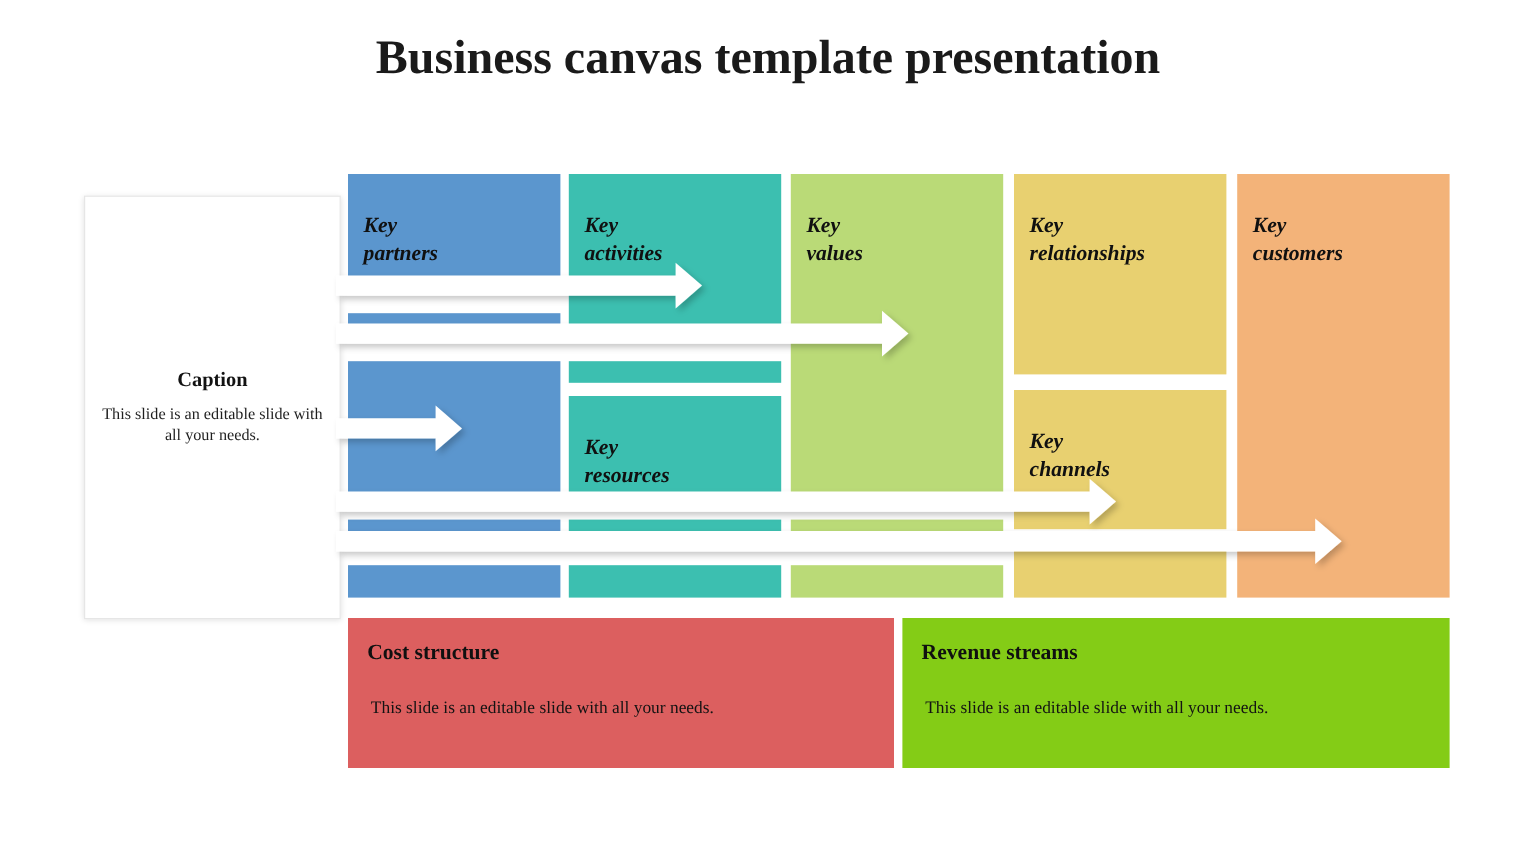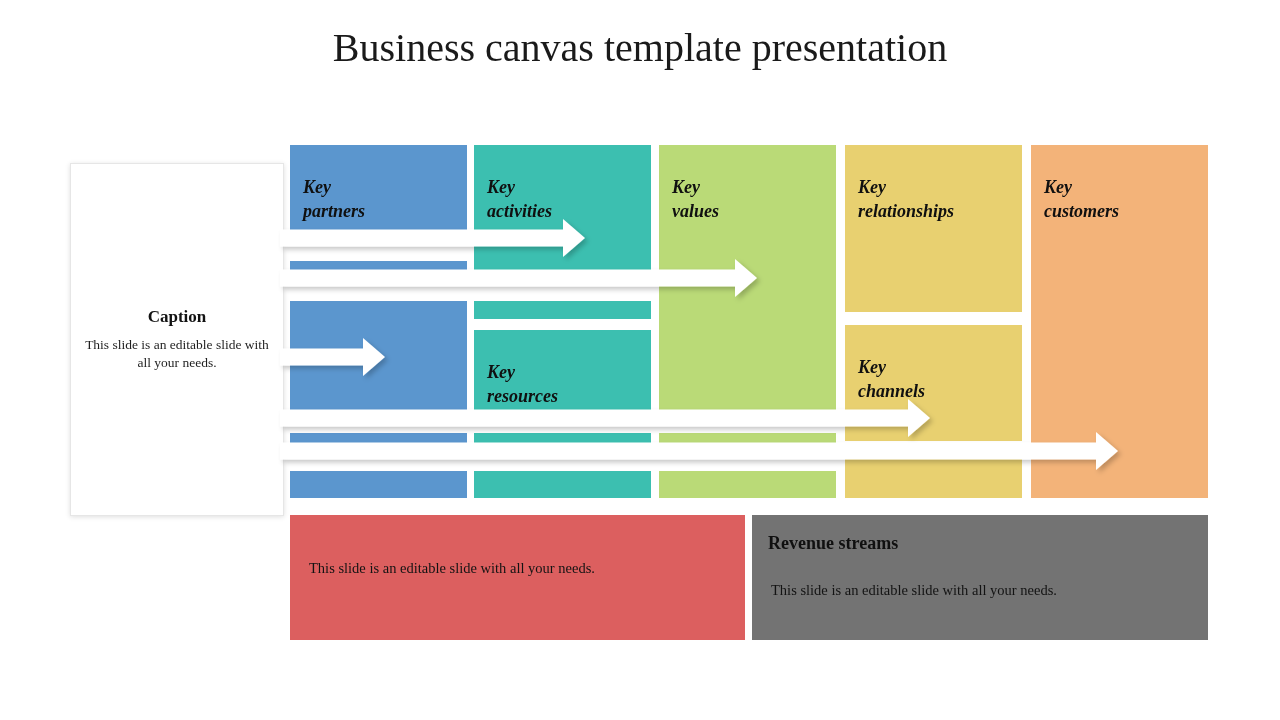--- a/index.html
+++ b/index.html
@@ -17,21 +17,21 @@
     background: #ffffff;
   }
 
   
   #slide-title {
     position: absolute;
     left: 0; top: 24px;
     width: 1280px;
     text-align: center;
     font-size: 40px;
-    font-weight: 400;
+    font-weight: 700;
     color: #1a1a1a;
     letter-spacing: 0px;
     white-space: nowrap;
   }
 
   
   #caption-panel {
     position: absolute;
     left: 70px; top: 145px;
     width: 214px; height: 353px;
@@ -203,21 +203,22 @@
               <feDropShadow dx="3" dy="3" stdDeviation="2.5" flood-color="#000000" flood-opacity="0.22"></feDropShadow>
             </filter>
           </defs>
           <polygon points="0.0,13.5 816.0,13.5 816.0,3.0 838.0,22.0 816.0,41.0 816.0,30.5 0.0,30.5" fill="#ffffff" filter="url(#sh-arrow-to-customers)"></polygon>
         </svg>
       </div>
     </div>
 
   <div id="bars-layer">
       <div class="redbar" style="left: 290px; top: 515px; width: 455px; height: 125px; background: rgb(220, 95, 95);">
+        <div class="redbar-title">Cost structure</div>
         <div class="redbar-body">This slide is an editable slide with all your needs.</div>
       </div>
-      <div class="redbar" style="left: 752px; top: 515px; width: 456px; height: 125px; background: #737373;">
+      <div class="redbar" style="left: 752px; top: 515px; width: 456px; height: 125px; background: #84cc16;">
         <div class="redbar-title">Revenue streams</div>
         <div class="redbar-body">This slide is an editable slide with all your needs.</div>
       </div>
     </div>
 
 </div>
 
 </body></html>

